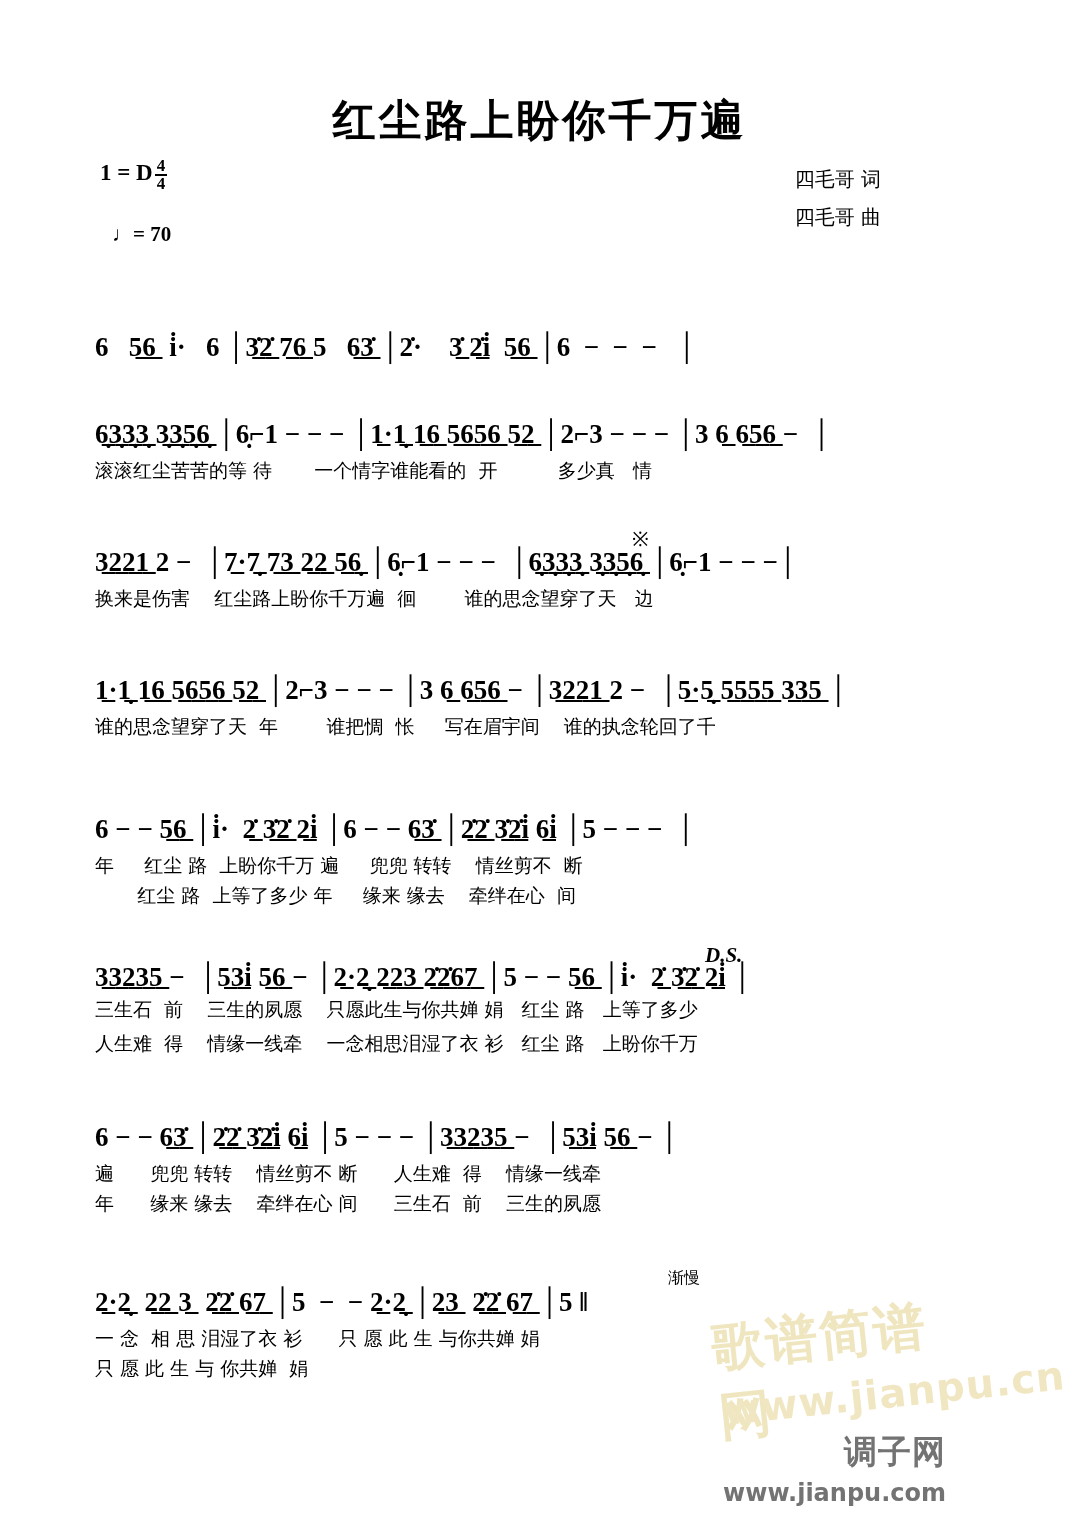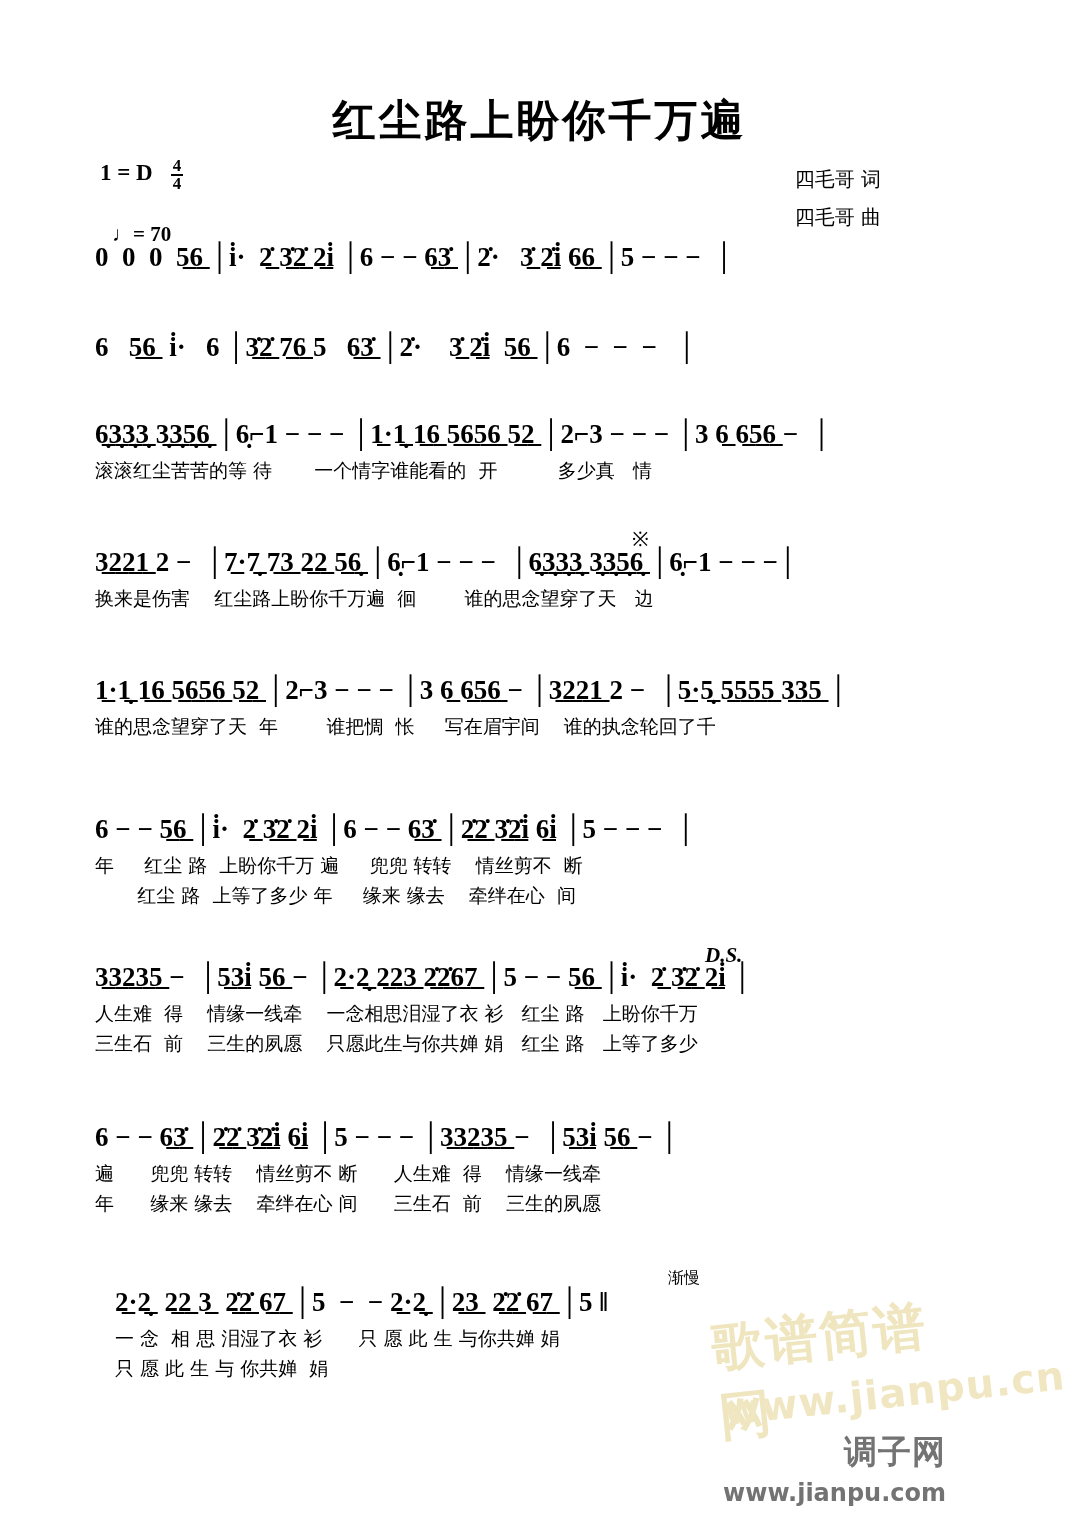--- a/index.html
+++ b/index.html
@@ -35,21 +35,21 @@
     position: absolute;
     top: 160px;
     left: 100px;
     font-size: 23px;
     font-weight: bold;
     font-family: "Liberation Serif", serif;
   }
   .key-line {
     display: flex;
     align-items: flex-start;
-    gap: 18px;
+    gap: 2px;
   }
   .timesig {
     display: inline-block;
     text-align: center;
     line-height: 0.95;
     font-size: 17px;
     font-weight: bold;
     position: relative;
     top: -2px;
   }
@@ -155,23 +155,20 @@
       </span>
     </div>
     <div class="tempo-line">♩= 70</div>
   </div>
 
   <div class="credits">
     <div>四毛哥  词</div>
     <div>四毛哥  曲</div>
   </div>
 
-  <div class="system" style="top:243px;">
-    <div class="notes">0  0  0  5̲6̲ │i̇·  2̲̇ 3̲̇2̲̇ 2̲i̇ │6 − − 6̲3̲̇ │2̇·   3̲̇ 2̲̇i̇ 6̲6̲ │5 − − −  │</div>
-  </div>
 
   <div class="system" style="top:333px;">
     <div class="notes">6   5̲6̲  i̇·   6 │3̲̇2̲̇ 7̲6̲ 5   6̲3̲̇ │2̇·    3̲̇ 2̲̇i̇  5̲6̲ │6  −  −  −   │</div>
   </div>
 
   <div class="system" style="top:420px;">
     <div class="notes">6̲̣3̲̣3̲̣3̲̣ 3̲̣3̲̣5̲̣6̲̣ │6̣⌐1 − − − │1̲·1̲̣ 1̲6̲ 5̲6̲5̲6̲ 5̲2̲ │2⌐3 − − − │3 6̲ 6̲5̲6̲ −  │</div>
     <div class="lyr">滚滚红尘苦苦的等 待       一个情字谁能看的  开          多少真   情</div>
   </div>
 
@@ -190,33 +187,33 @@
   <div class="system" style="top:815px;">
     <div class="notes">6 − − 5̲6̲ │i̇·  2̲̇ 3̲̇2̲̇ 2̲i̇ │6 − − 6̲3̲̇ │2̲̇2̲̇ 3̲̇2̲̇i̇ 6̲i̇ │5 − − −  │</div>
     <div class="lyr">年     红尘 路  上盼你千万 遍     兜兜 转转    情丝剪不  断</div>
     <div class="lyr lyr2">       红尘 路  上等了多少 年     缘来 缘去    牵绊在心  间</div>
   </div>
 
   <div class="mark" style="left:705px; top:943px;">D.S.</div>
 
   <div class="system" style="top:963px;">
     <div class="notes">3̲3̲2̲3̲5̲ −  │5̲3̲i̇ 5̲6̲ − │2̲·2̲̣ 2̲2̲3̲ 2̲̇2̲̇6̲7̲ │5 − − 5̲6̲ │i̇·  2̲̇ 3̲̇2̲̇ 2̲i̇ │</div>
+    <div class="lyr lyr2">三生石  前    三生的夙愿    只愿此生与你共婵 娟   红尘 路   上等了多少</div>
     <div class="lyr">人生难  得    情缘一线牵    一念相思泪湿了衣 衫   红尘 路   上盼你千万</div>
-    <div class="lyr lyr2">三生石  前    三生的夙愿    只愿此生与你共婵 娟   红尘 路   上等了多少</div>
   </div>
 
   <div class="system" style="top:1123px;">
     <div class="notes">6 − − 6̲3̲̇ │2̲̇2̲̇ 3̲̇2̲̇i̇ 6̲i̇ │5 − − − │3̲3̲2̲3̲5̲ −  │5̲3̲i̇ 5̲6̲ − │</div>
     <div class="lyr">遍      兜兜 转转    情丝剪不 断      人生难  得    情缘一线牵</div>
     <div class="lyr lyr2">年      缘来 缘去    牵绊在心 间      三生石  前    三生的夙愿</div>
   </div>
 
   <div class="mark-cn" style="left:668px; top:1268px;">渐慢</div>
 
-  <div class="system" style="top:1288px;margin-left:20px;">
+  <div class="system" style="top:1288px;">
     <div class="notes">2̲·2̲̣  2̲2̲ 3̲  2̲̇2̲̇ 6̲7̲ │5  −  − 2̲·2̲̣ │2̲3̲  2̲̇2̲̇ 6̲7̲ │5 ‖</div>
     <div class="lyr">一 念  相 思 泪湿了衣 衫      只 愿 此 生 与你共婵 娟</div>
     <div class="lyr lyr2">只 愿 此 生 与 你共婵  娟</div>
   </div>
 
   <div class="wm1">歌谱简谱网</div>
   <div class="wm2">www.jianpu.cn</div>
 
   <div class="brand">
     <div class="b1">调子网</div>

